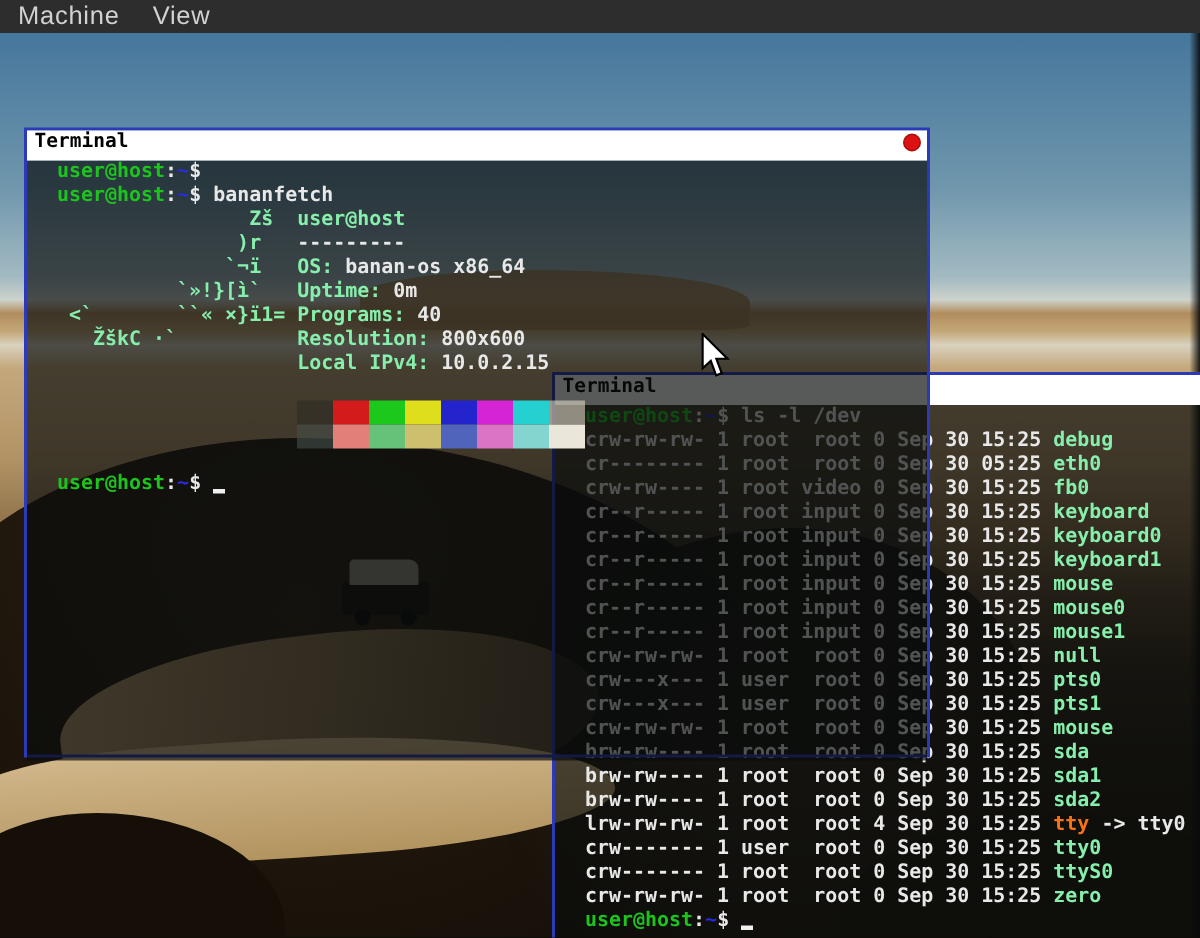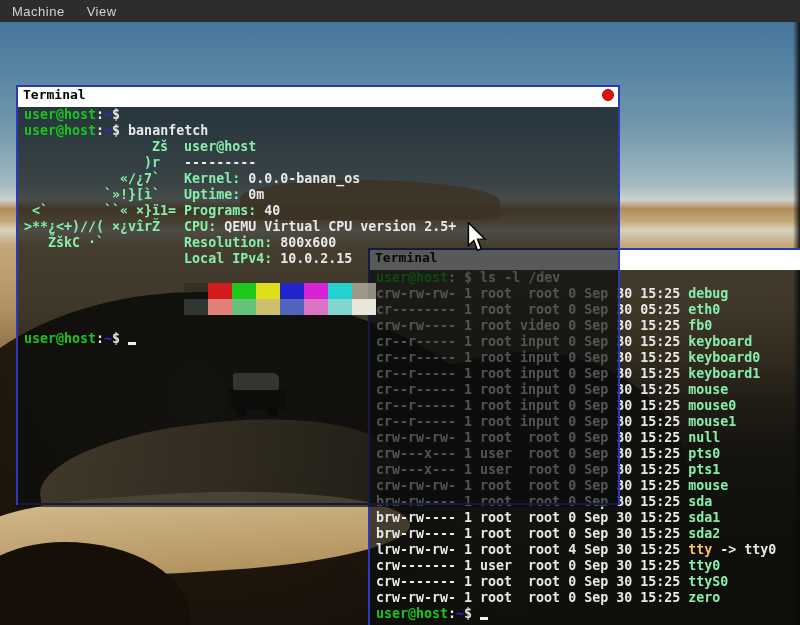--- a/index.html
+++ b/index.html
@@ -2,21 +2,21 @@
 <html><head>
 <meta charset="utf-8">
 <style>
   * { margin:0; padding:0; box-sizing:border-box; }
   body { background:#000; font-family:"Liberation Sans", sans-serif; }
   .screen { position:relative; width:800px; height:625px; overflow:hidden; background:#000; }
 
   
   .menubar { position:absolute; left:0; top:0; width:800px; height:22px; background:#2d2d2d;
              z-index:6; display:flex; align-items:center; gap:22px; padding-left:12px; }
-  .menu-item { color:#d2d2d2; font-size:13px; letter-spacing:.5px; cursor:default; }
+  .menu-item { color:#d2d2d2; font-size:17px; letter-spacing:.5px; cursor:default; }
 
   
   .photo { position:absolute; left:0; top:22px; width:800px; height:603px; z-index:0;
     background:linear-gradient(180deg,
       #45769c 0%, #6f96ac 17%, #a3bac2 27%, #cdd2cc 29.5%,
       #b28c5c 31%, #c4a878 33%, #d9d2bf 34.5%, #c4a87c 37%,
       #b29366 47%, #8d7048 55%, #5a462e 62%, #332718 70%,
       #221a10 80%, #191209 100%); }
   .photo > div { position:absolute; }
   .hill-bump { left:240px; top:158px; width:260px; height:40px; background:#a78457;
@@ -45,25 +45,25 @@
   .truck-w1 { left:236px; } .truck-w2 { left:267px; }
 
   
   .term { position:absolute; width:604px; height:420px; border:2px solid #2c3ab8; }
   .term1 { left:16px; top:85px;  z-index:3; }
   .term2 { left:368px; top:248px; z-index:2; }
   .titlebar { height:20px; background:#ffffff; color:#000;
               font:bold 13px/16px "DejaVu Sans Mono", monospace; padding-left:5px; position:relative; }
   .closebtn { position:absolute; right:4px; top:2px; width:12px; height:12px;
               border-radius:50%; background:#dc1212; border:1px solid #a80c0c; }
-  .tcontent { height:400px; background:rgba(9,12,12,0.68); overflow:hidden; padding-left:6px;
+  .tcontent { height:400px; background:rgba(9,12,12,0.68); overflow:hidden; padding-left:20px;
               font:bold 13.3px/16px "DejaVu Sans Mono", monospace; color:#e8e8e8; }
   .trow { height:16px; white-space:pre; }
   .g { color:#1dc41d; } .y { color:#86efac; } .b { color:#2a2ae0; }
-  .c { color:#fdba74; } .w { color:#e8e8e8; }
+  .c { color:#f97316; } .w { color:#e8e8e8; }
   .prow { padding-left:160px; font-size:0; }
   .sw { display:inline-block; width:24px; height:16px; vertical-align:top; }
   .cursor { display:inline-block; width:8px; height:14px; border-bottom:3px solid #f0f0f0; vertical-align:top; }
 
   .mouse { position:absolute; left:467px; top:222px; z-index:9; }
 </style>
 </head>
 <body>
 
 <div class="screen">
@@ -122,24 +122,23 @@
   <div class="term term1">
     <div class="titlebar">
       <span>Terminal</span>
       <span class="closebtn"></span>
     </div>
     <div class="tcontent" id="t1">
         <div class="trow"><span class="g">user@host</span><span class="w">:</span><span class="b">~</span><span class="w">$ </span></div>
         <div class="trow"><span class="g">user@host</span><span class="w">:</span><span class="b">~</span><span class="w">$ </span><span class="w">bananfetch</span></div>
         <div class="trow"><span class="y">                Zš  </span><span class="y">user@host</span></div>
         <div class="trow"><span class="y">               )r   </span><span class="w">---------</span></div>
-        <div class="trow"><span class="y">            «∕¿7`   </span><span class="y">Kernel:</span><span class="w"> 0.0.0-banan_os</span></div>
+        <div class="trow"><span class="y">              `¬ï   </span><span class="y">OS:</span><span class="w"> banan-os x86_64</span></div>
         <div class="trow"><span class="y">          `»!}[ì`   </span><span class="y">Uptime:</span><span class="w"> 0m</span></div>
         <div class="trow"><span class="y"> &lt;`       ``« ×}ï1= </span><span class="y">Programs:</span><span class="w"> 40</span></div>
-        <div class="trow"><span class="y">&gt;**¿&lt;+)∕∕( ×¿vîrŽ   </span><span class="y">CPU:</span><span class="w"> QEMU Virtual CPU version 2.5+</span></div>
         <div class="trow"><span class="y">   ŽškC ·`          </span><span class="y">Resolution:</span><span class="w"> 800x600</span></div>
         <div class="trow"><span class="y">                    </span><span class="y">Local IPv4:</span><span class="w"> 10.0.2.15</span></div>
         <div class="trow"></div>
         <div class="trow prow"><span class="sw" style="background: rgba(18, 18, 18, 0.25);"></span><span class="sw" style="background: rgb(212, 27, 27);"></span><span class="sw" style="background: rgb(27, 200, 27);"></span><span class="sw" style="background: rgb(222, 222, 29);"></span><span class="sw" style="background: rgb(36, 36, 204);"></span><span class="sw" style="background: rgb(212, 36, 212);"></span><span class="sw" style="background: rgb(36, 208, 208);"></span><span class="sw" style="background: rgba(224, 216, 198, 0.6);"></span></div>
         <div class="trow prow"><span class="sw" style="background: rgba(70, 80, 74, 0.6);"></span><span class="sw" style="background: rgb(224, 128, 120);"></span><span class="sw" style="background: rgb(102, 194, 120);"></span><span class="sw" style="background: rgb(204, 192, 110);"></span><span class="sw" style="background: rgb(80, 100, 188);"></span><span class="sw" style="background: rgb(220, 116, 196);"></span><span class="sw" style="background: rgb(132, 212, 208);"></span><span class="sw" style="background: rgb(234, 230, 218);"></span></div>
         <div class="trow"></div>
         <div class="trow"><span class="g">user@host</span><span class="w">:</span><span class="b">~</span><span class="w">$ </span><span class="cursor"></span></div>
       </div>
   </div>
 

